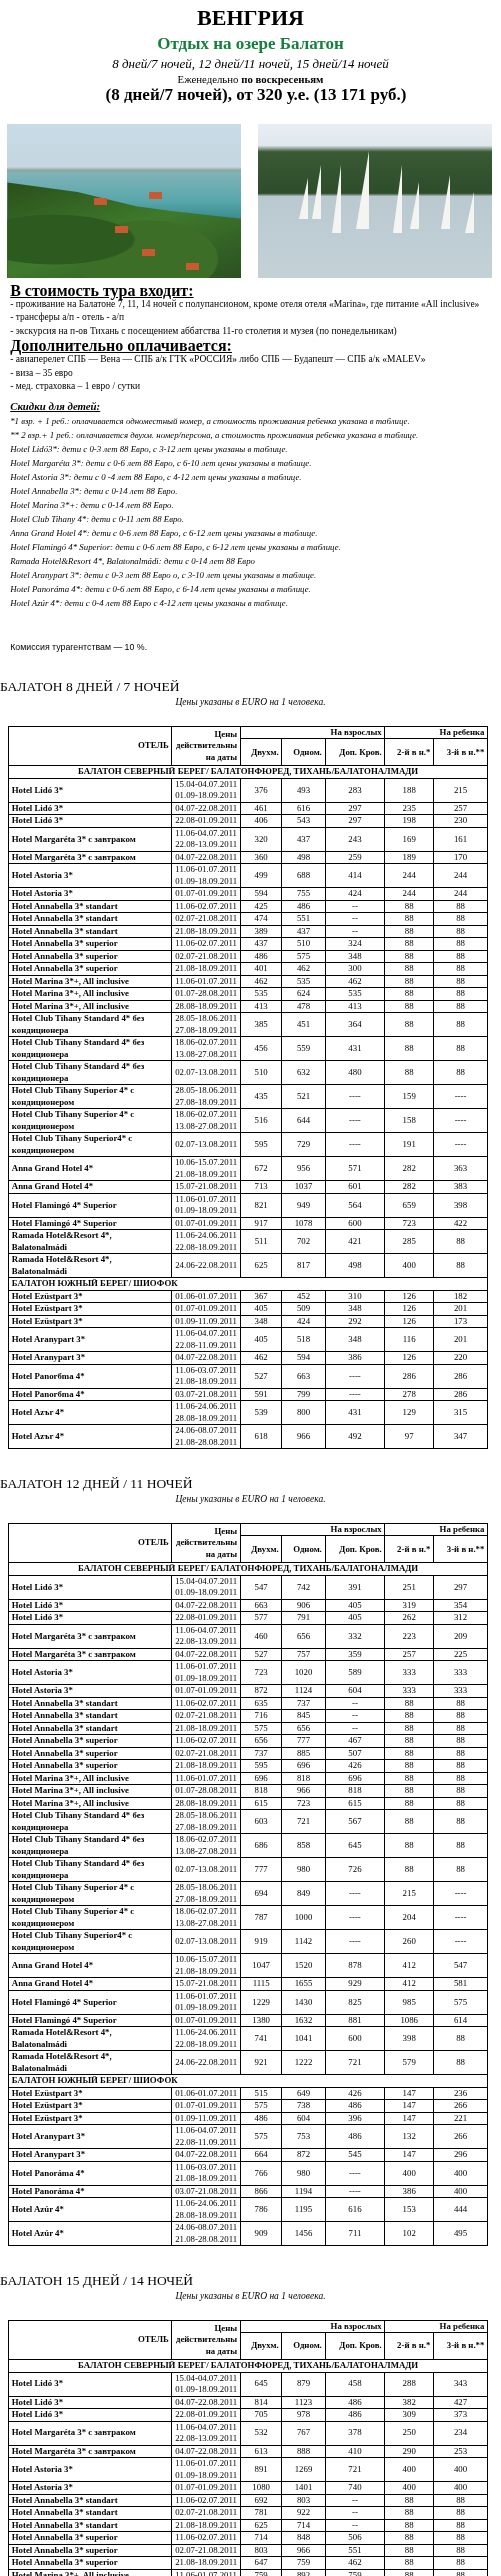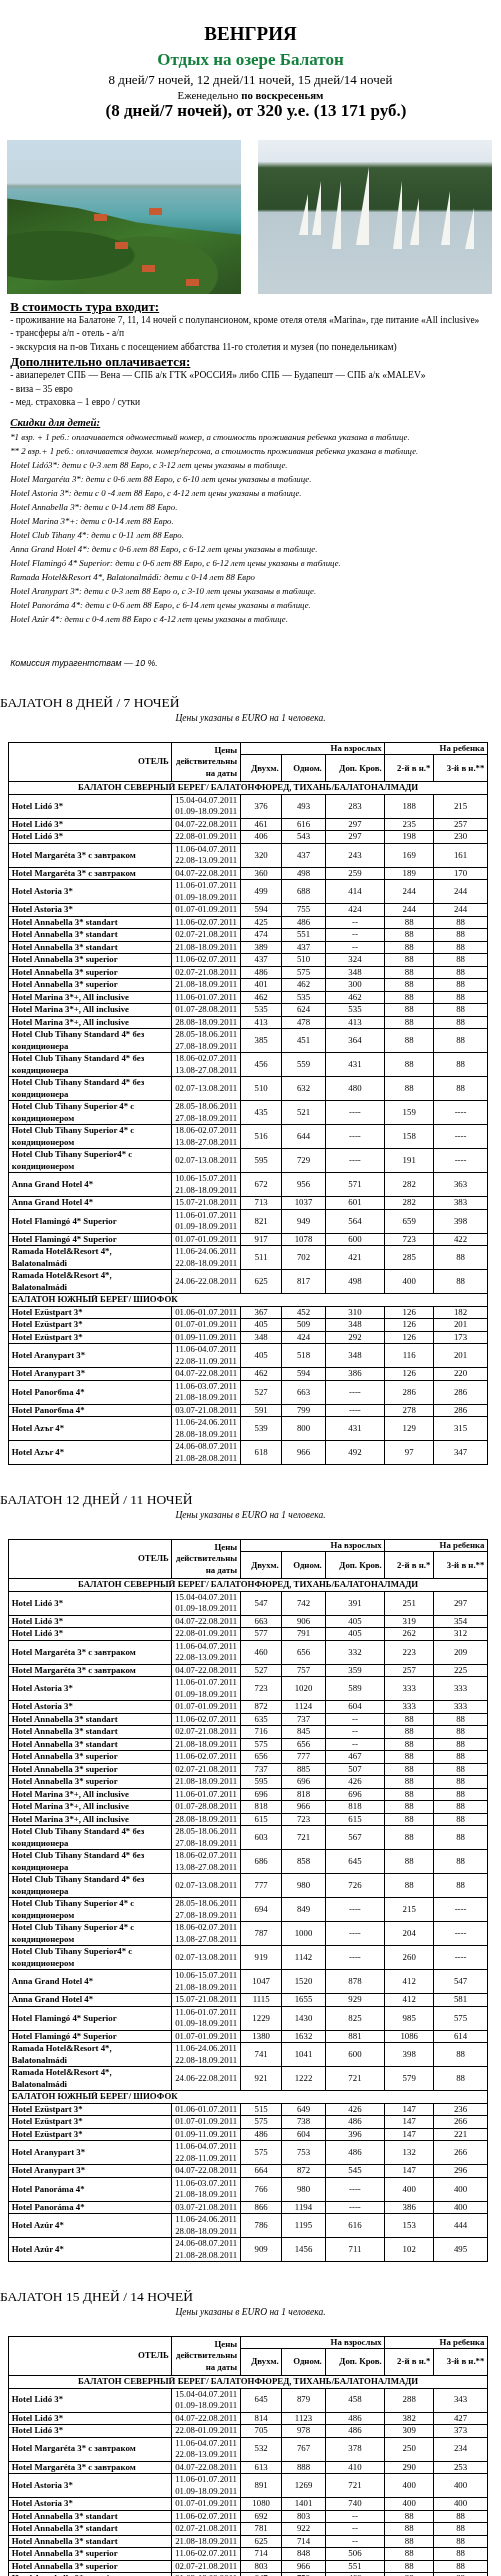--- a/index.html
+++ b/index.html
@@ -1,37 +1,37 @@
 <!DOCTYPE html>
 <html style="font-size:10.8px"><head>
 <meta charset="utf-8">
 <style>
   html,body{margin:0;padding:0;background:#fff;}
   body{width:501px;font-family:"Liberation Serif",serif;color:#000;}
   .page{width:501px;position:relative;}
   .hdr{text-align:center;}
-  .t1{font-size:19px;font-weight:bold;padding-top:18px;line-height:31px;letter-spacing:0;}
+  .t1{font-size:22px;font-weight:bold;padding-top:2px;line-height:31px;letter-spacing:0;}
   .t2{font-size:17px;font-weight:bold;color:#15803d;line-height:21.7px;}
-  .t3{font-size:13px;line-height:17.6px;}
+  .t3{font-size:13px;font-style:italic;line-height:17.6px;}
   .t4{font-size:10.8px;line-height:15px;}
   .t4 b{}
   .t5{font-size:9.5px;font-style:italic;line-height:12.2px;}
   .t6{font-size:17px;font-weight:bold;line-height:16.3px;margin-left:11px;}
   .photos{position:relative;height:156px;margin-top:20.3px;}
   .ph{position:absolute;top:0;height:154px;}
   .ph1{left:7.4px;width:234px;background:linear-gradient(180deg,#c9dbe6 0%,#c4d6e0 28%,#8da7a0 30%,#7fb3b8 32%,#58a7ab 50%,#3e8f91 60%,#3d6b2c 70%,#2f5a22 100%);}
   .ph1 .trees{position:absolute;left:0;bottom:0;width:100%;height:62%;background:radial-gradient(ellipse at 20% 60%,#2d5a1e 0 30%,transparent 31%),radial-gradient(ellipse at 60% 80%,#3d6e28 0 35%,transparent 36%),linear-gradient(160deg,#2a4f1b 0%,#3f7a2c 50%,#2b5020 100%);clip-path:polygon(0 0,30% 10%,55% 25%,70% 30%,100% 38%,100% 100%,0 100%);}
   .ph1 .roof{position:absolute;width:12.2px;height:6.8px;background:#c85a32;}
   .ph2{left:258px;width:234px;background:linear-gradient(180deg,#e9eef2 0%,#dfe7ee 14%,#3a5a35 18%,#2d4d2b 45%,#b9c9cf 47%,#c4d2d8 100%);}
   .sail{position:absolute;width:0;height:0;border-left:9.5px solid transparent;border-bottom:47px solid #f4f4f0;}
   .sec{padding:0 10.2px;font-size:9.5px;line-height:13.5px;}
-  .sec h3{margin:0;font-size:13px;font-weight:bold;text-decoration:underline;line-height:15px;}
+  .sec h3{margin:0;font-size:16px;font-weight:bold;text-decoration:underline;line-height:15px;}
   .sec h4{margin:5.4px 0 0 0;font-size:10.8px;font-weight:bold;font-style:italic;text-decoration:underline;line-height:15px;}
   .kids{font-style:italic;font-size:8.8px;line-height:14px;}
-  .commission{padding:0 10.2px;margin-top:32.5px;font-family:"Liberation Sans",sans-serif;font-style:italic;font-size:8.8px;}
+  .commission{padding:0 10.2px;margin-top:32.5px;font-family:"Liberation Sans",sans-serif;font-size:8.8px;}
   .ttl{text-align:left;margin-top:26px;font-size:13.5px;line-height:17.6px;}
   .sub{text-align:center;font-style:italic;font-size:9.5px;line-height:12.2px;}
   table.pr{border-collapse:collapse;margin:17.6px 0 0 8.1px;width:480px;font-size:8.8px;}
   table.pr td,table.pr th{border:0.7px solid #000;padding:0 2.7px;line-height:11.5px;}
   table.pr th{font-weight:bold;text-align:right;}
   table.pr td.h{font-weight:bold;text-align:left;}
   table.pr td.d{text-align:center;white-space:nowrap;}
   table.pr td.n{text-align:center;}
   table.pr td.reg{font-weight:bold;text-align:center;}
   table.pr td.reg.l{text-align:left;}

